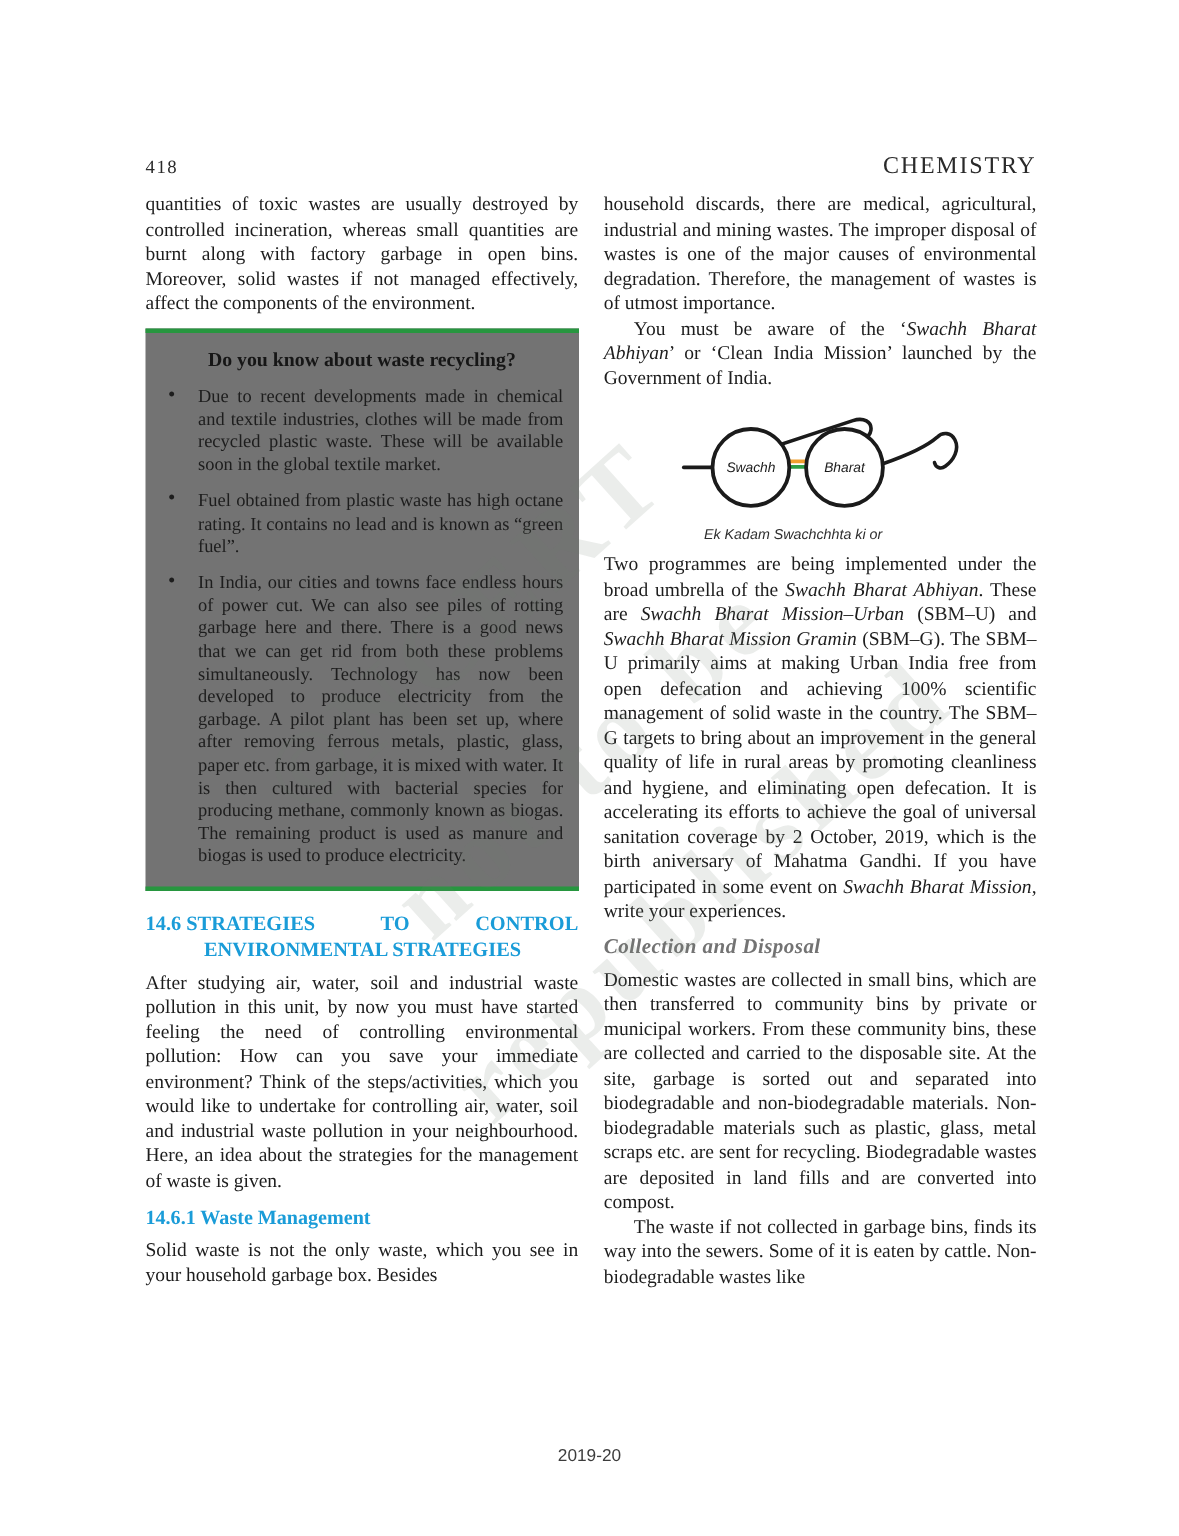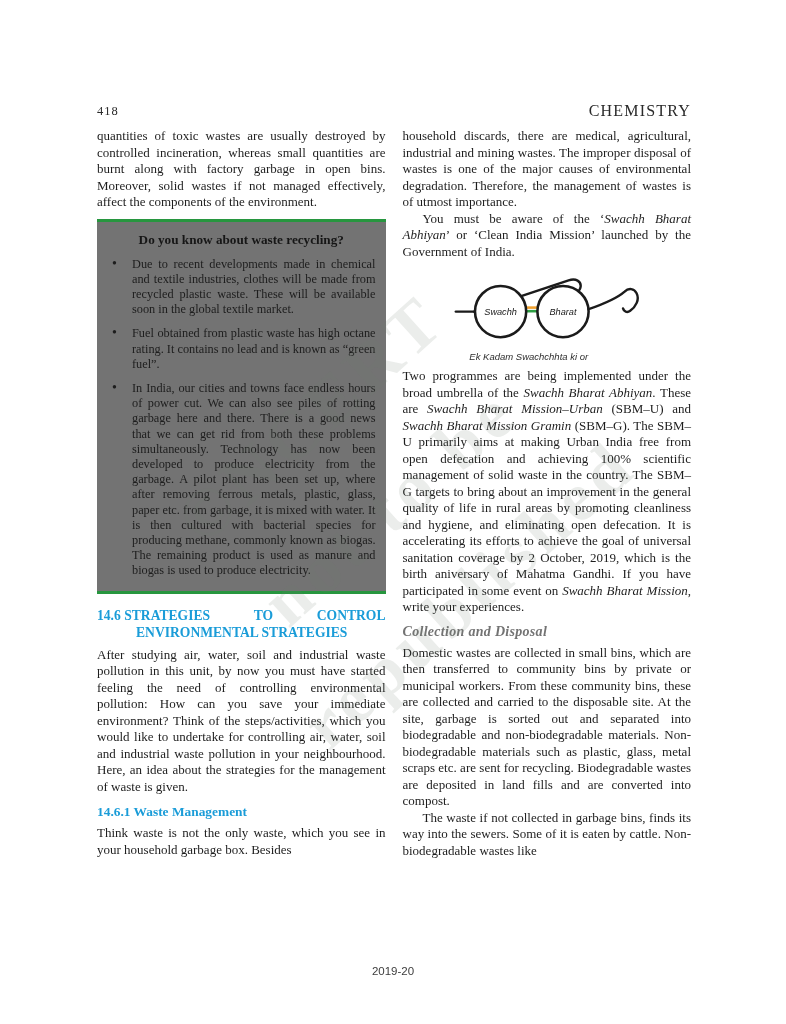--- a/index.html
+++ b/index.html
@@ -126,21 +126,21 @@
           <span>TO</span>
           <span>CONTROL</span>
         </span>
         <span class="line2">ENVIRONMENTAL STRATEGIES</span>
       </h2>
 
       <p class="para">After studying air, water, soil and industrial waste pollution in this unit, by now you must have started feeling the need of controlling environmental pollution: How can you save your immediate environment? Think of the steps/activities, which you would like to undertake for controlling air, water, soil and industrial waste pollution in your neighbourhood. Here, an idea about the strategies for the management of waste is given.</p>
 
       <h3 class="subsection-heading">14.6.1  Waste Management</h3>
 
-      <p class="para">Think waste is not the only waste, which you see in your household garbage box.  Besides</p>
+      <p class="para">Solid waste is not the only waste, which you see in your household garbage box.  Besides</p>
     </div>
 
     <div class="col">
       <p class="para">household discards, there are medical, agricultural, industrial and mining wastes. The improper disposal of wastes is one of the major causes of environmental degradation. Therefore, the management of wastes is of utmost importance.</p>
 
       <p class="para indent spacer-right-p2"><span>You must be aware of the ‘</span><span class="it">Swachh Bharat Abhiyan</span><span>’ or ‘Clean India Mission’ launched by the Government of India.</span></p>
 
       <figure class="logo-figure">
         <svg width="196" height="80" viewBox="0 0 240 100" aria-hidden="true">
 

